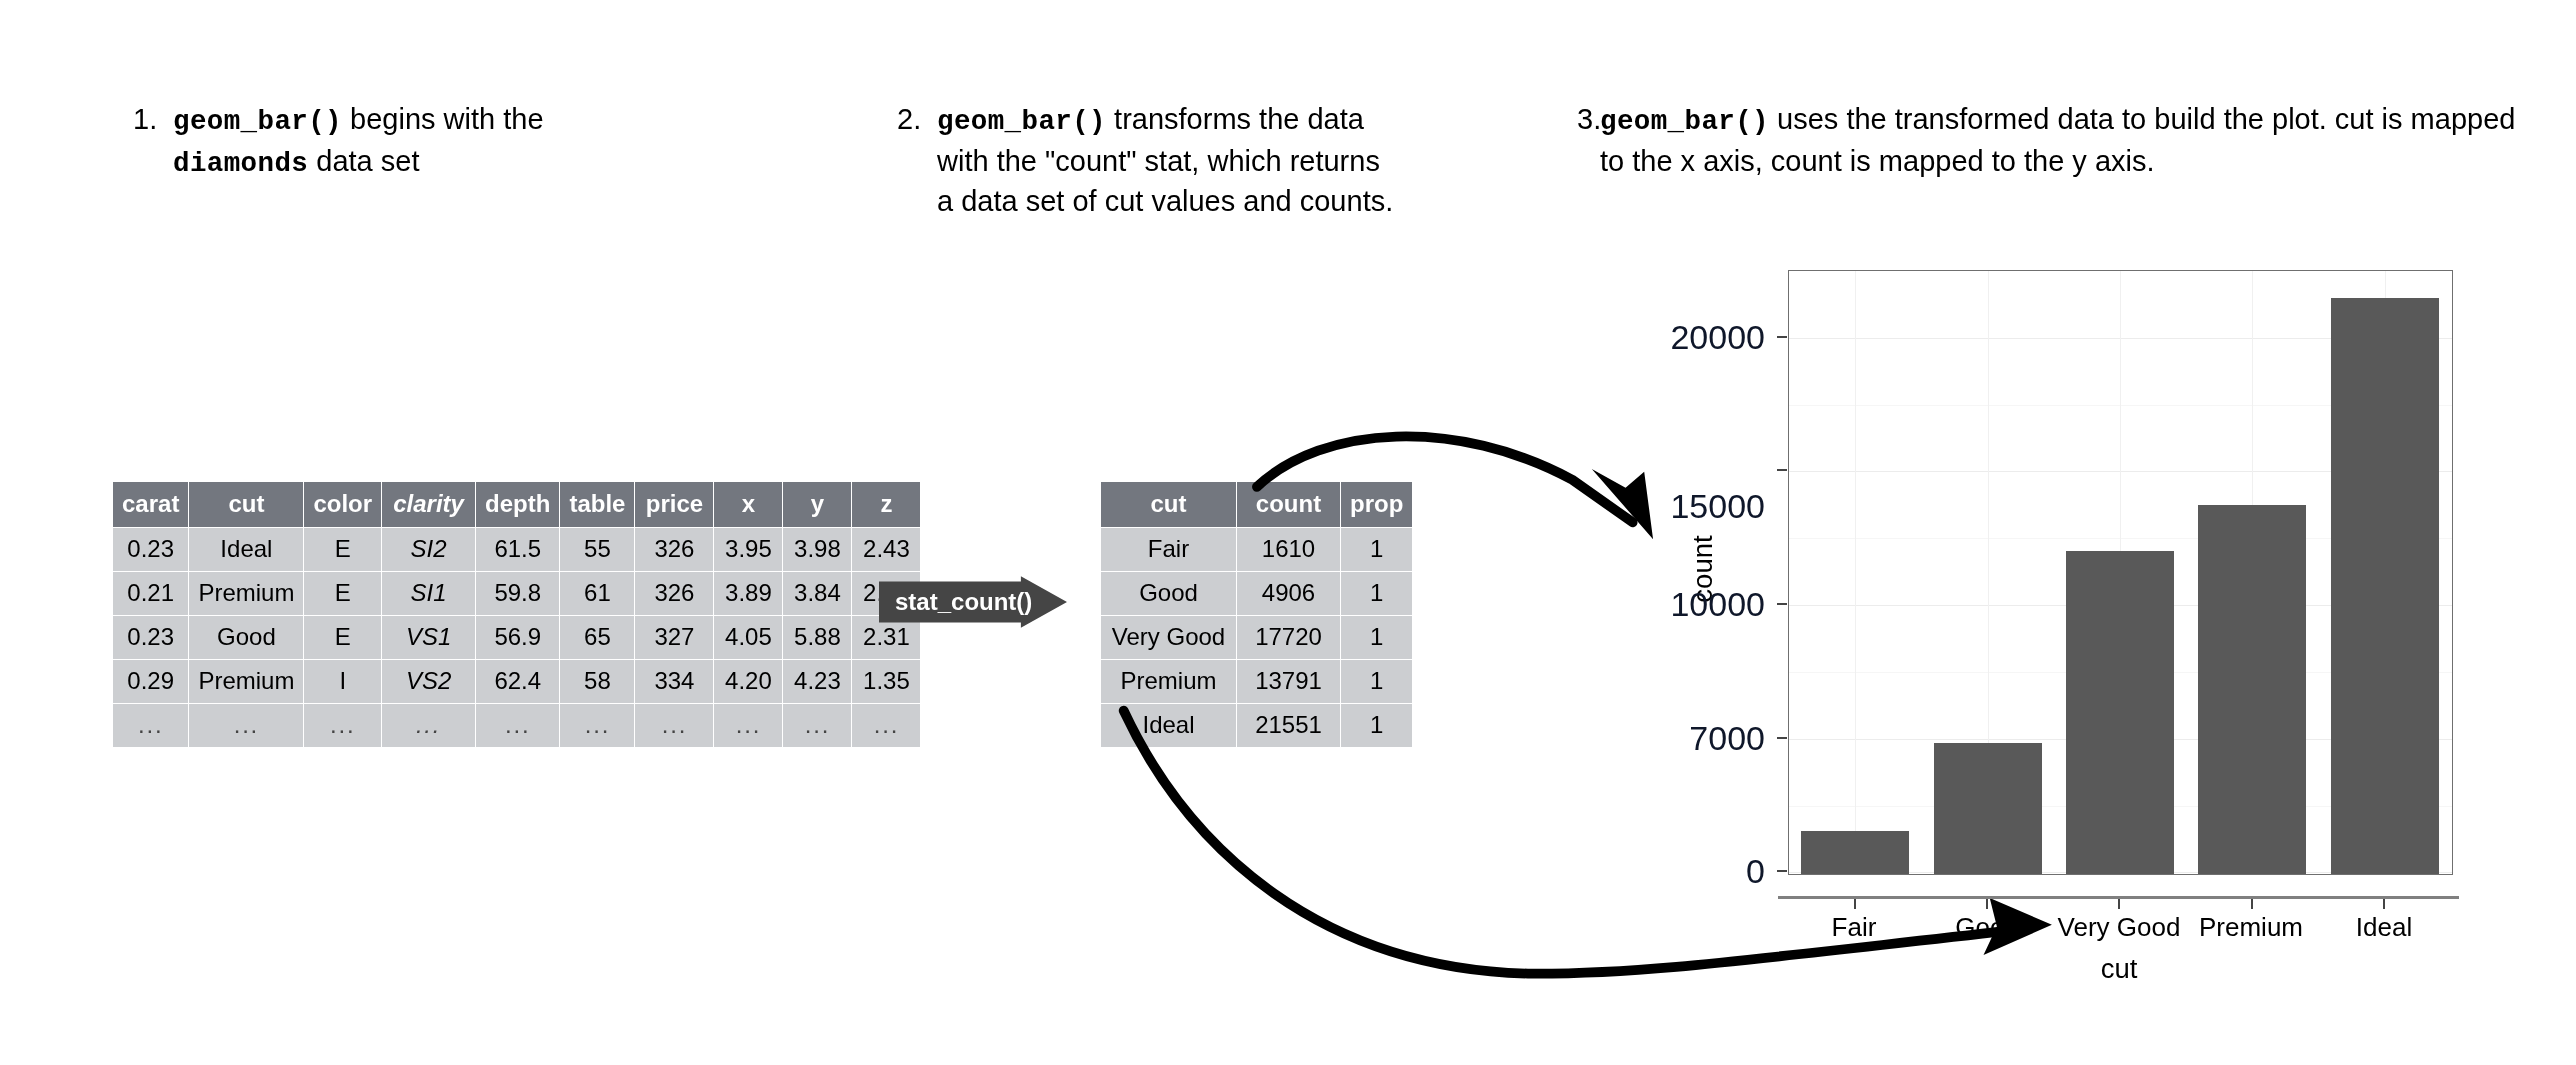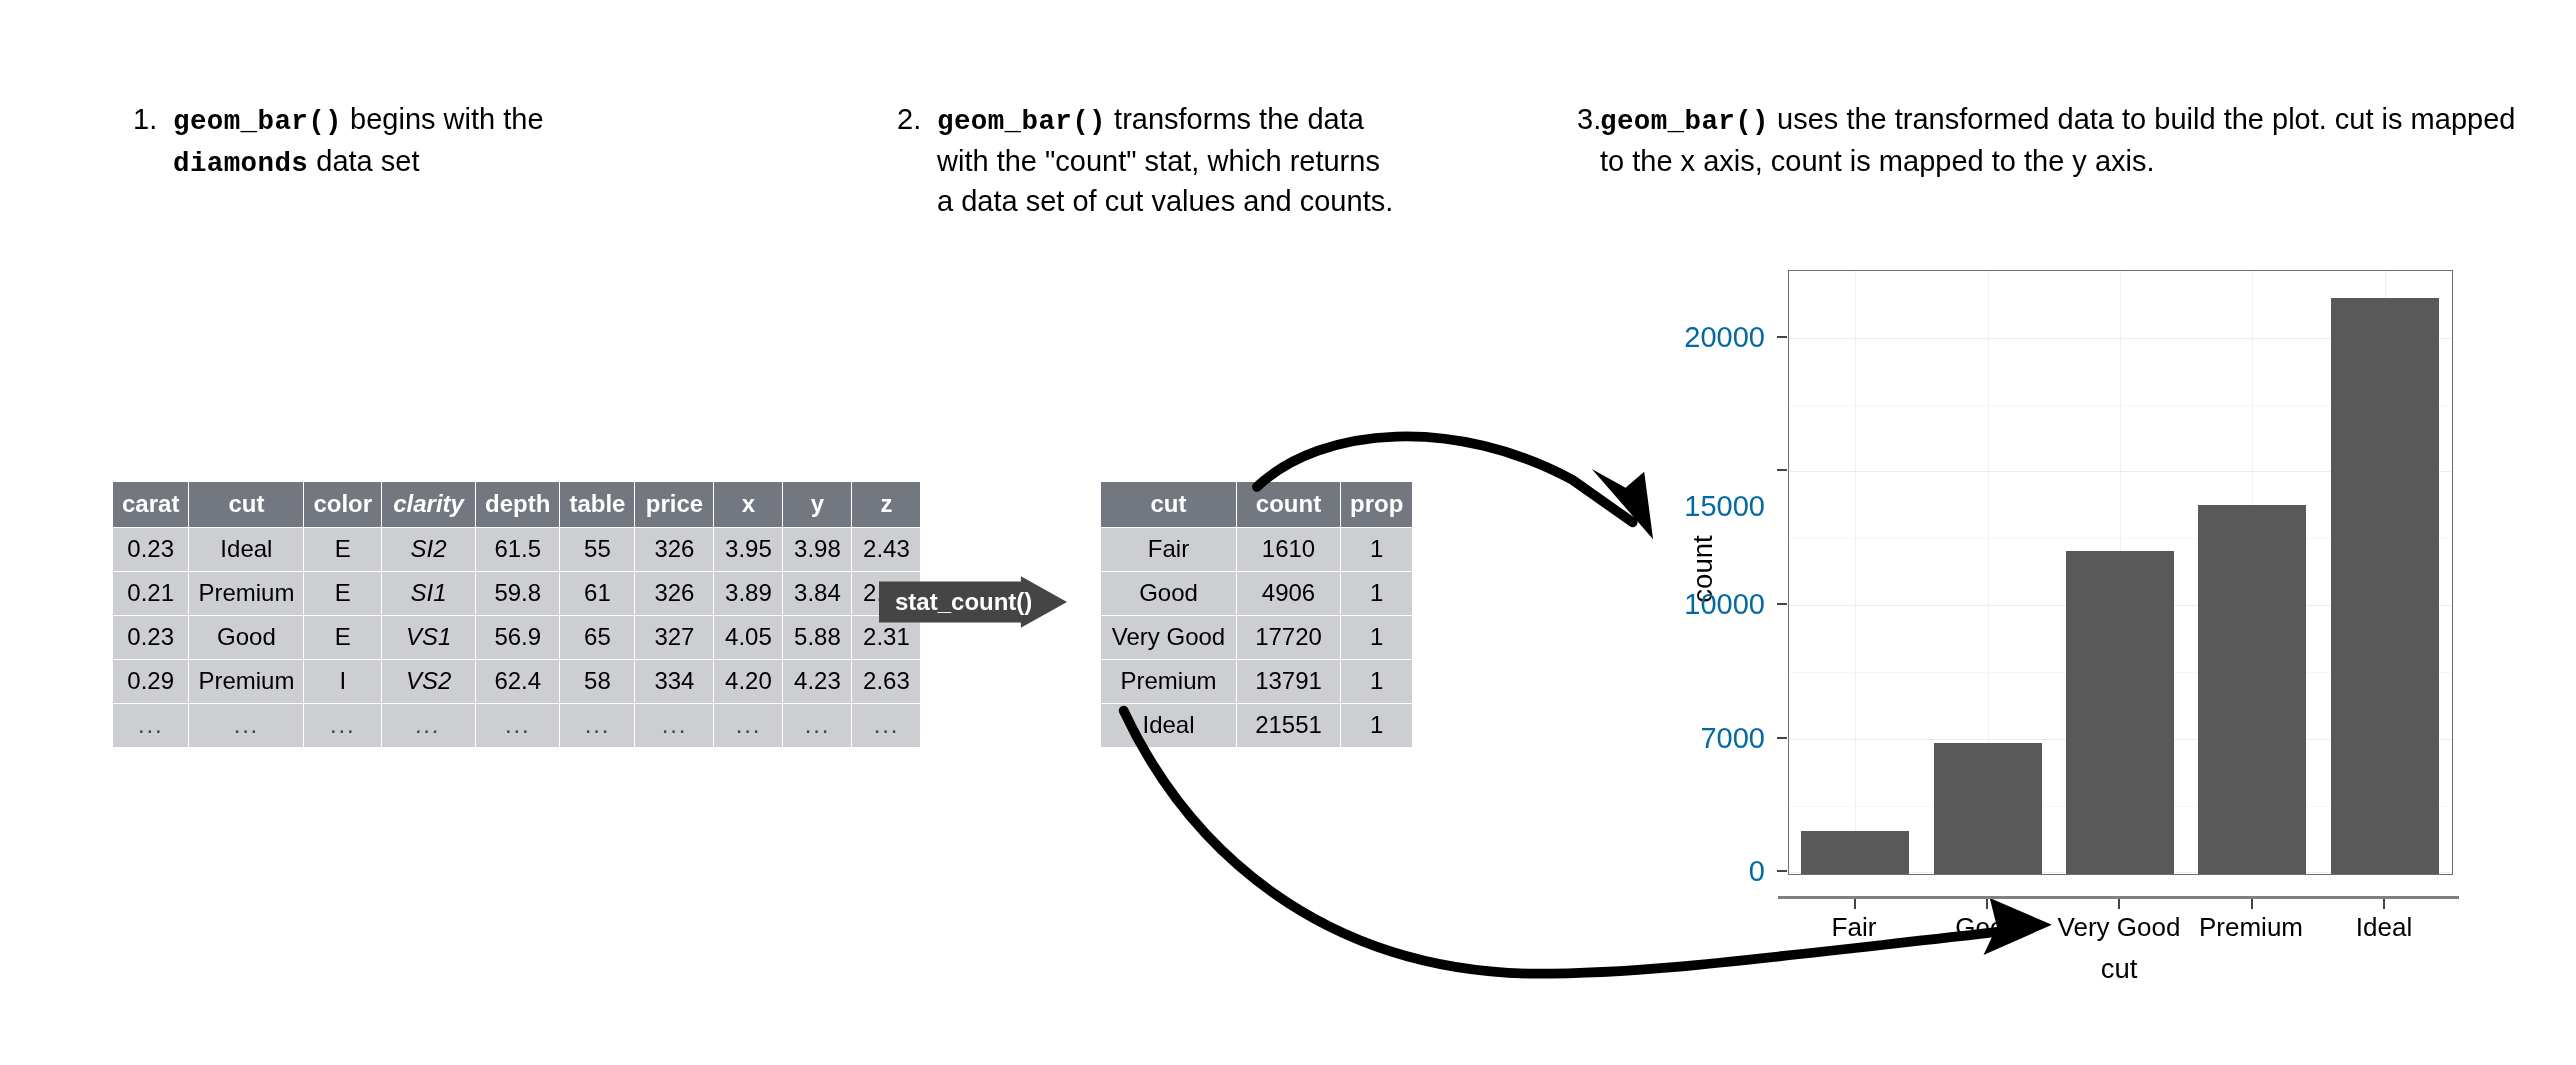--- a/index.html
+++ b/index.html
@@ -159,22 +159,22 @@
   }
   .bar {
     position: absolute;
     bottom: 0;
     background: #595959;
   }
   .ytick-label {
     position: absolute;
     right: 0;
     text-align: right;
-    font-size: 29px;
-    color: #0369a1;
+    font-size: 34px;
+    color: #0f172a;
     transform: translateY(-50%);
     white-space: nowrap;
     font-family: "Liberation Sans", sans-serif;
   }
   .ytick-mark {
     position: absolute;
     width: 9.8px;
     height: 1.8px;
     background: #444;
   }
@@ -289,21 +289,21 @@
       <tr>
         <td class="c-carat">0.29</td>
         <td class="c-cut">Premium</td>
         <td class="c-color">I</td>
         <td class="c-clarity">VS2</td>
         <td class="c-depth">62.4</td>
         <td class="c-table">58</td>
         <td class="c-price">334</td>
         <td class="c-x">4.20</td>
         <td class="c-y">4.23</td>
-        <td class="c-z">2.63</td>
+        <td class="c-z">1.35</td>
       </tr>
       <tr>
         <td class="c-carat ellip">...</td>
         <td class="c-cut ellip">...</td>
         <td class="c-color ellip">...</td>
         <td class="c-clarity ellip">...</td>
         <td class="c-depth ellip">...</td>
         <td class="c-table ellip">...</td>
         <td class="c-price ellip">...</td>
         <td class="c-x ellip">...</td>

